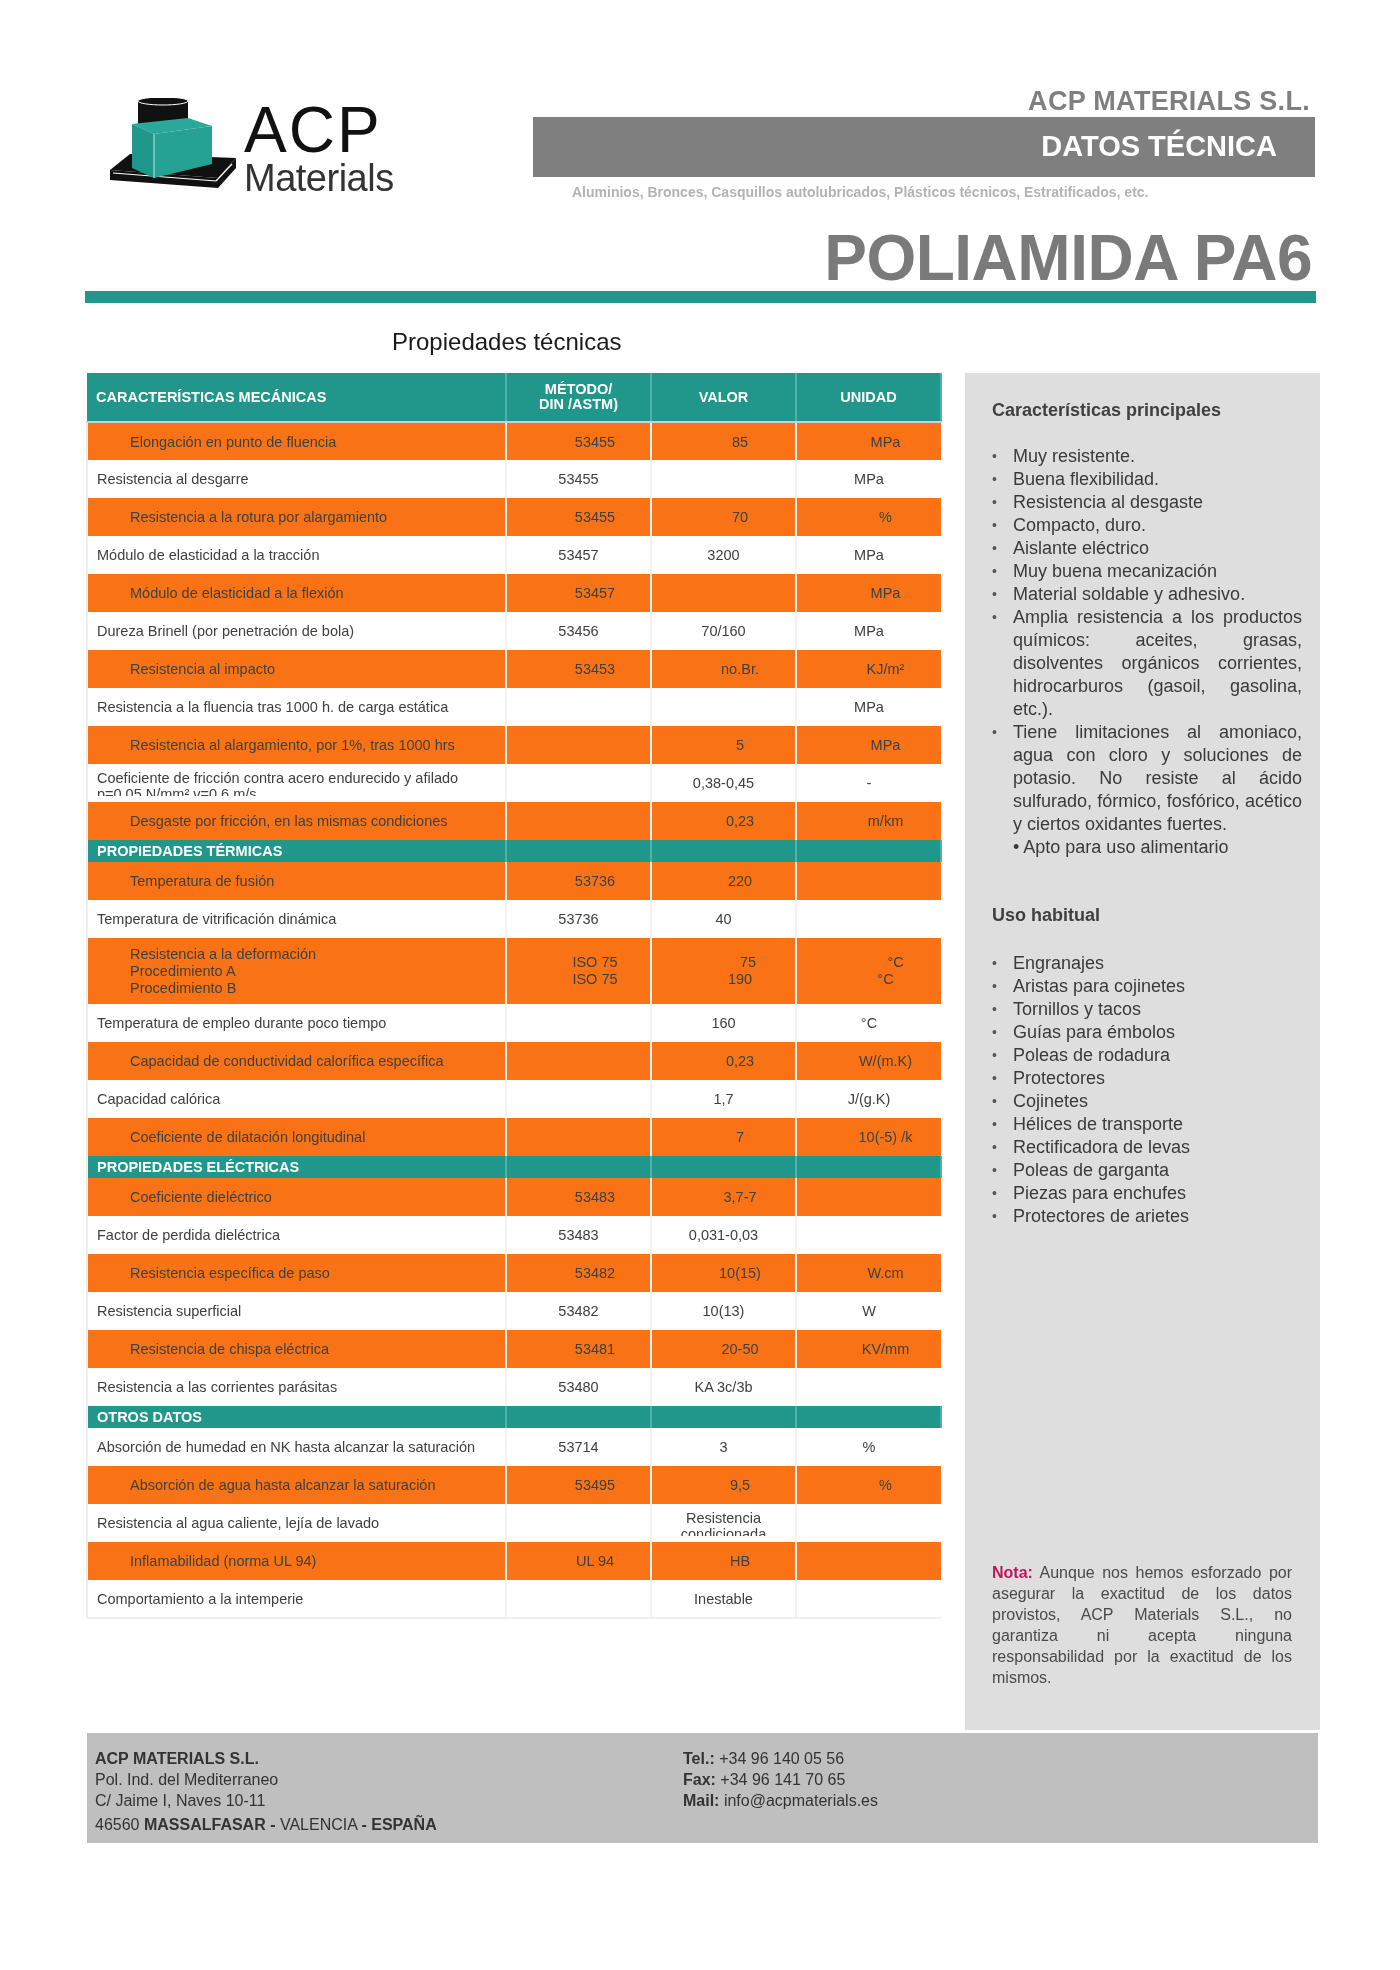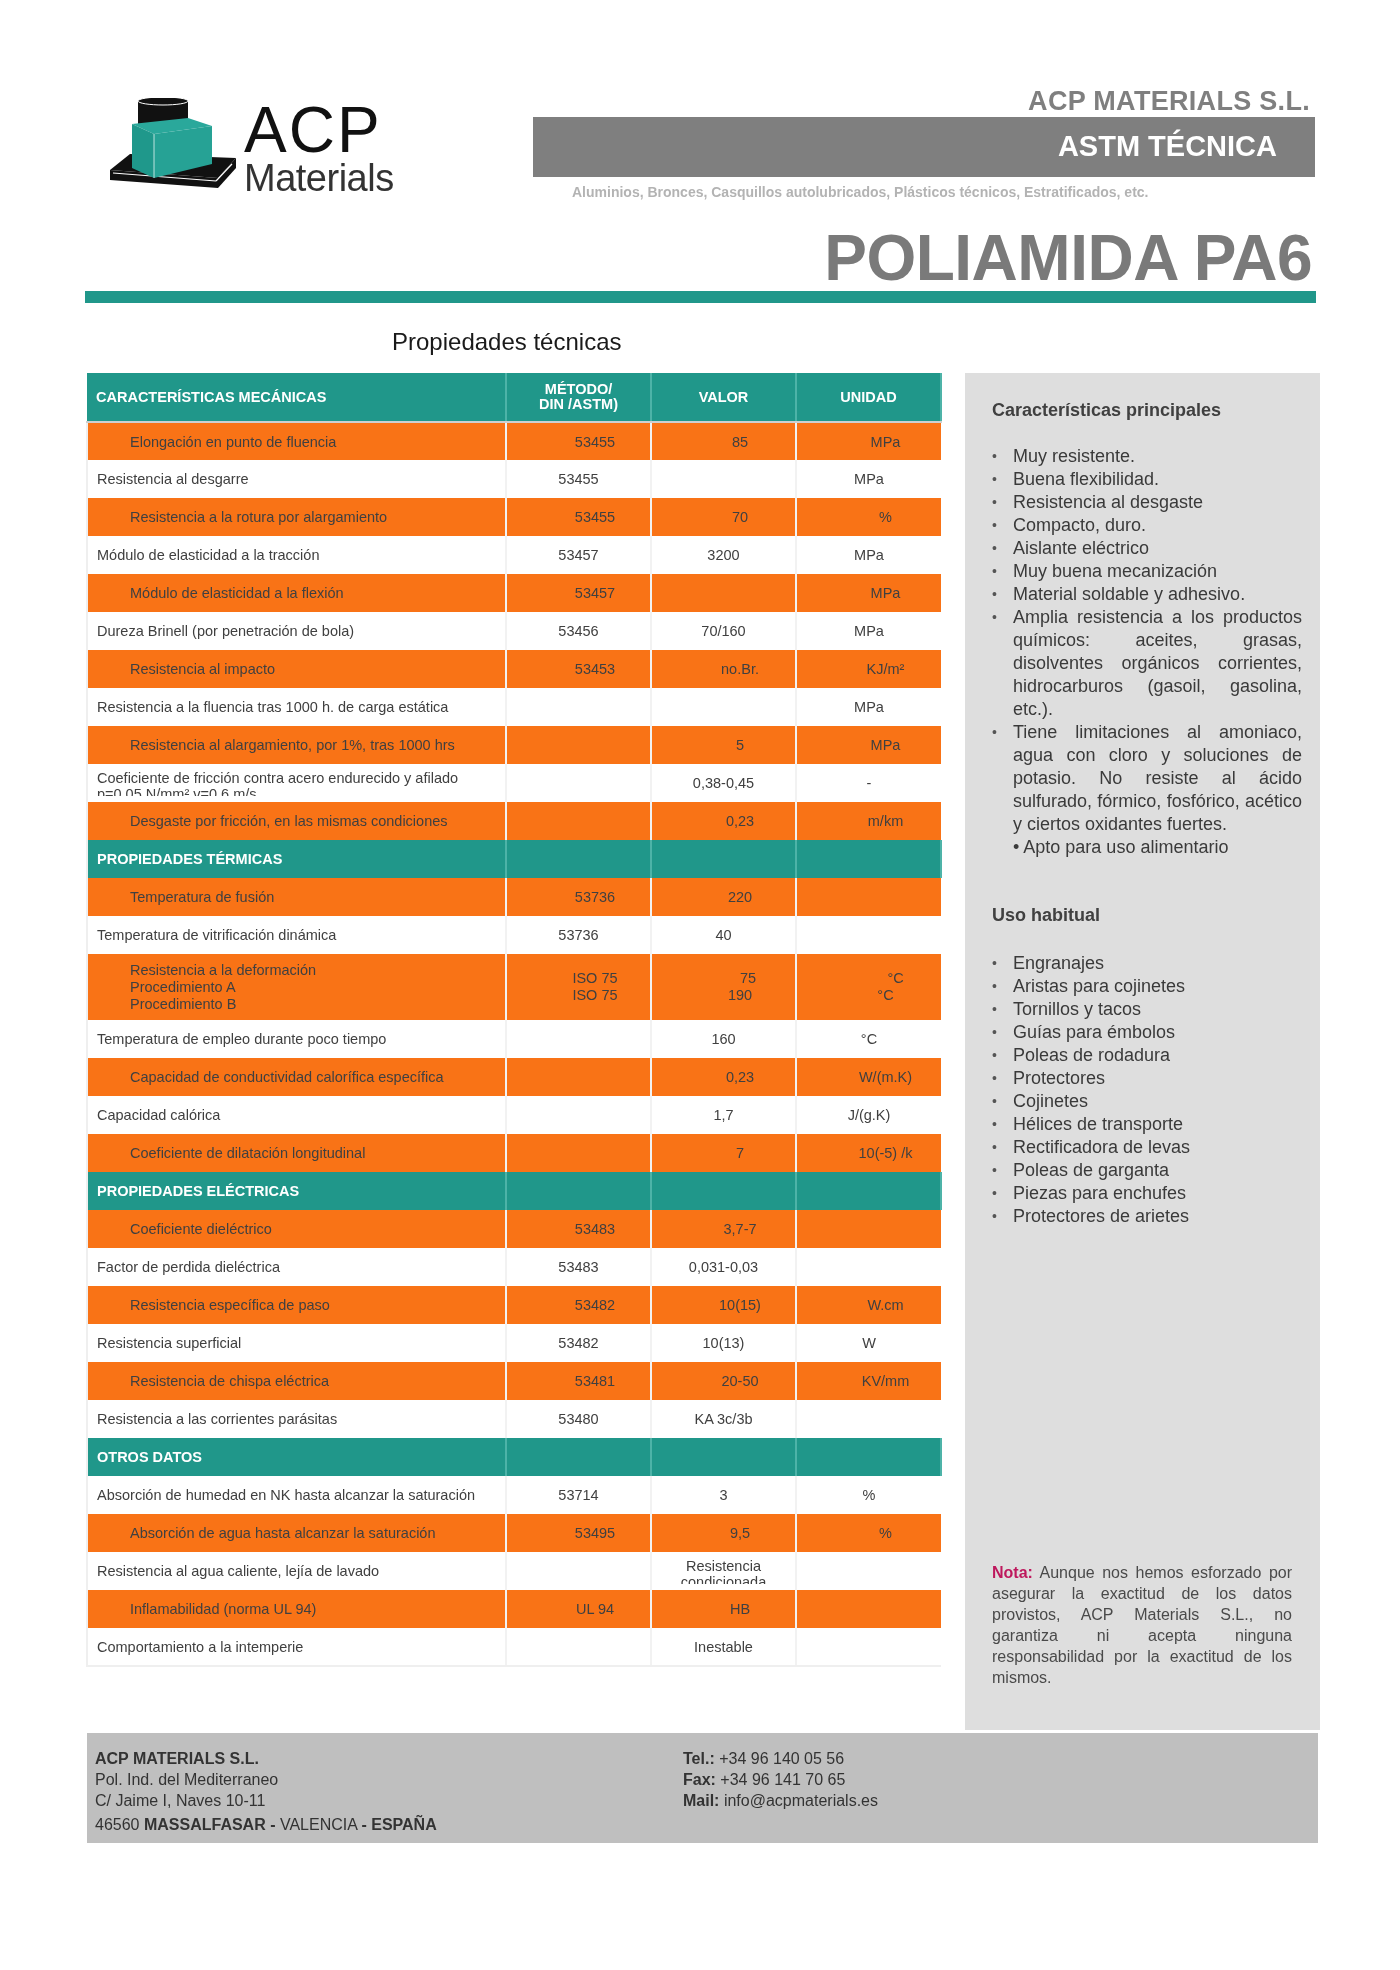--- a/index.html
+++ b/index.html
@@ -26,21 +26,21 @@
   .props-table { position: absolute; left: 86px; top: 373px; width: 854px; border-collapse: collapse; table-layout: fixed; }
   .props-table col.c1 { width: 419px; }
   .props-table col.c2 { width: 145px; }
   .props-table col.c3 { width: 145px; }
   .props-table col.c4 { width: 145px; }
   .props-table td, .props-table th { border-right: 2px solid #f2f2f2; font-size: 14.5px; color: #404040; height: 38px; padding: 0 9px; vertical-align: middle; overflow: hidden; white-space: nowrap; }
   .props-table td:last-child, .props-table th:last-child { border-right: none; }
   .props-table td.num { text-align: center; }
   .props-table tr.head th { background: #20978a; color: #ffffff; font-weight: 700; font-size: 14.5px; height: 49px; border-right: 2px solid #4db3a8; text-align: center; border-bottom: 2px solid #cfcfcf; }
   .props-table tr.head th.lbl { text-align: left; }
-  .props-table tr.sec td { background: #20978a; color: #ffffff; font-weight: 700; height: 38px; border-right: 2px solid #4db3a8; }
+  .props-table tr.sec td { background: #20978a; color: #ffffff; font-weight: 700; height: 22px; border-right: 2px solid #4db3a8; }
   .props-table tr.row-w td { background: #ffffff; }
   .props-table tr.row-g td { background: #f97316; padding-left: 42px; }
   .props-table tr.tall td { height: 66px; }
   .props-table td .twoline { display: block; line-height: 16px; height: 26px; overflow: hidden; white-space: normal; }
   .props-table td .multi { display: block; line-height: 17px; white-space: pre-line; }
   .props-table tbody tr:last-child td { border-bottom: 2px solid #efefef; }
   .props-table tr td:first-child { border-left: 2px solid #efefef; }
 
   
   .side-panel { position: absolute; left: 965px; top: 373px; width: 355px; height: 1357px; background: #dedede; }
@@ -78,21 +78,21 @@
     <polygon points="24,26 46,36 46,80 24,70" fill="#1f988b"></polygon>
     <polygon points="46,36 104,28 104,66 46,80" fill="#26a295"></polygon>
     <line x1="46" y1="36" x2="46" y2="80" stroke="#e6f5f3" stroke-width="0.8"></line>
   </svg>
   <div class="logo-acp">ACP</div>
   <div class="logo-materials">Materials</div>
 </div>
 
 <div class="company-name">ACP MATERIALS S.L.</div>
 <div class="ficha-bar">
-  <div class="ficha-title">ASTM TÉCNICA</div>
+  <div class="ficha-title">DATOS TÉCNICA</div>
 </div>
 <div class="tagline">Aluminios, Bronces, Casquillos autolubricados, Plásticos técnicos, Estratificados, etc.</div>
 <div class="product-title">POLIAMIDA PA6</div>
 <div class="teal-rule"></div>
 
 <div class="section-title">Propiedades técnicas</div>
 
 <table class="props-table">
   <colgroup>
       <col class="c1">

